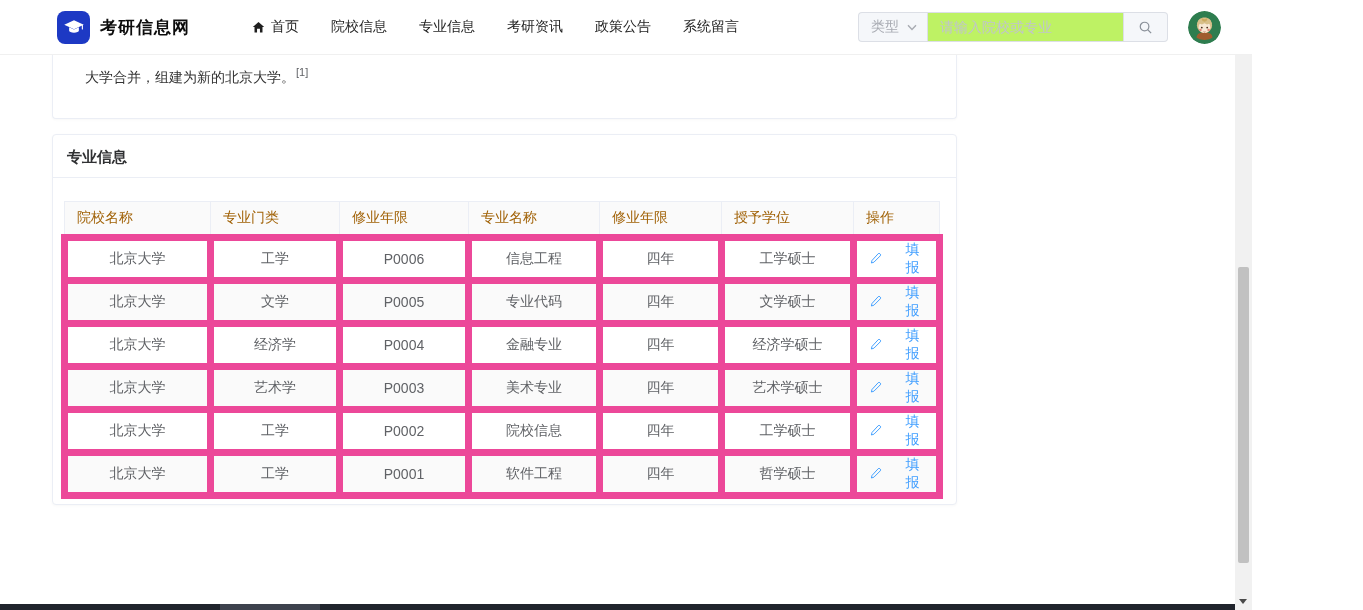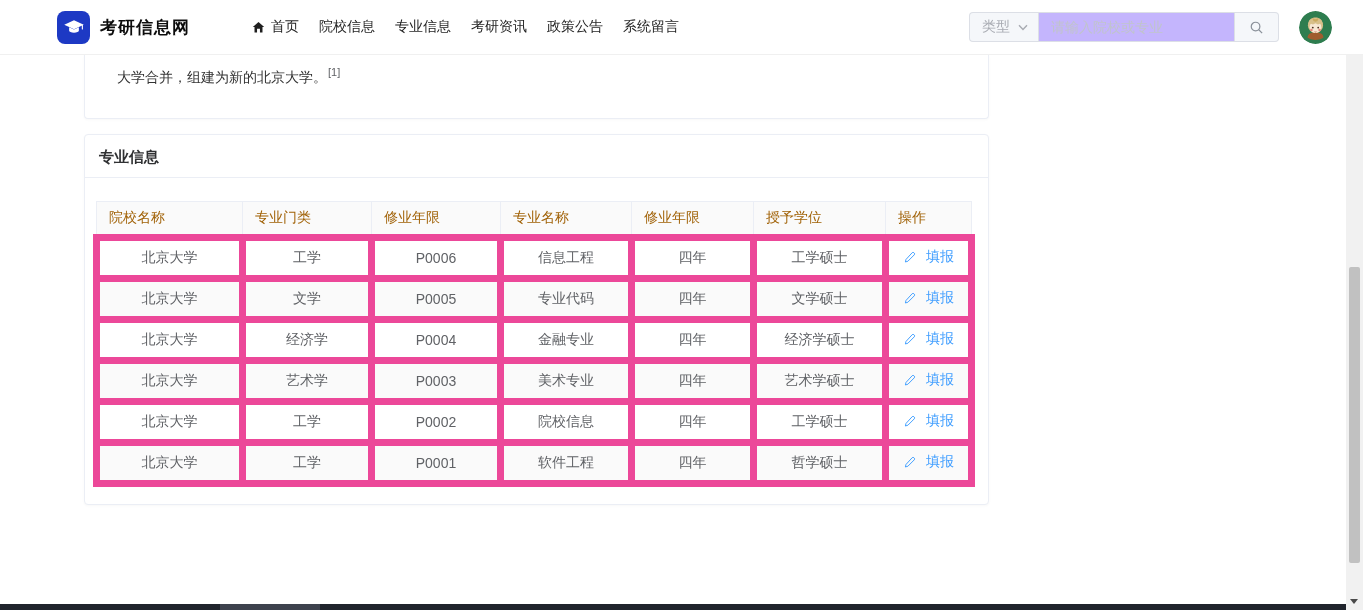--- a/index.html
+++ b/index.html
@@ -1,63 +1,63 @@
 <!DOCTYPE html>
 <html><head>
 <meta charset="utf-8">
 <style>
   * { margin:0; padding:0; box-sizing:border-box; }
   html,body { width:1363px; height:610px; overflow:hidden; }
   body { font-family:"Liberation Sans", sans-serif; background:#fff; }
-  .page { position:relative; width:1363px; height:610px; background:#fff; overflow:hidden; }
+  .page { position:relative; width:1252px; height:610px; background:#fff; overflow:hidden; }
 
   
   .header { display:flex; align-items:center; height:55px; padding:0 31px 0 57px;
             border-bottom:1px solid #f0f0f0; background:#fff; position:relative; z-index:5; }
   .brand { display:flex; align-items:center; gap:10px; }
   .brand-logo { width:33px; height:33px; border-radius:8px; background:#1d39c4;
                 display:flex; align-items:center; justify-content:center; }
   .brand-name { font-size:17px; font-weight:bold; color:#0c0c0c; letter-spacing:1px; }
-  .nav { display:flex; align-items:flex-start; gap:20px; margin-left:62px; }
+  .nav { display:flex; align-items:flex-start; gap:32px; margin-left:62px; }
   .nav-item { display:flex; align-items:center; gap:6px; font-size:14px; color:#1f1f1f;
               text-decoration:none; cursor:pointer; white-space:nowrap; }
 
   .search-group { margin-left:auto; display:flex; align-items:flex-start; }
   .type-box { height:30px; display:flex; align-items:center; gap:8px; padding:0 10px 0 12px;
               background:#f5f7fa; border:1px solid #dcdfe6; border-right:none;
               border-radius:4px 0 0 4px; color:#a8abb2; font-size:14px; cursor:pointer; }
   .search-input { height:30px; width:197px; border:1px solid #dcdfe6; padding:0 12px;
-                  font-size:14px; color:#606266; outline:none; background:#c4b5fd;
+                  font-size:14px; color:#606266; outline:none; background:#bef264;
                   font-family:"Liberation Sans", sans-serif; }
   .search-input::placeholder { color:#c0c4cc; }
   .search-btn { height:30px; width:44px; background:#f5f7fa; border:1px solid #dcdfe6;
                 border-left:none; border-radius:0 4px 4px 0; cursor:pointer;
                 display:flex; align-items:center; justify-content:center; }
   .avatar { margin-left:20px; width:33px; height:33px; border-radius:50%; overflow:hidden;
             cursor:pointer; flex:0 0 auto; }
 
   
-  .content { position:absolute; top:55px; left:84px; width:905px; }
+  .content { position:absolute; top:55px; left:52px; width:905px; }
   .card { width:905px; background:#fff; border:1px solid #ebeef5; border-radius:4px;
           box-shadow:0 1px 3px rgba(0,0,0,0.03); }
   .intro-card { border-top:none; border-radius:0 0 4px 4px; padding:2px 33px 26px 32px; }
   .intro-line { font-size:14px; color:#333; line-height:30px; }
   .intro-para { font-size:14px; color:#333; line-height:30px; text-align:justify; text-indent:14px; }
   .ref-sup { font-size:11px; color:#606266; vertical-align:super; margin-left:1px; }
 
   .major-card { margin-top:15px; height:371px; }
   .card-title { height:43px; line-height:43px; padding:0 14px; font-size:15px;
                 font-weight:bold; color:#303133; border-bottom:1px solid #ebeef5; }
   .table-wrap { padding:23px 22px 22px 8px; }
   table { border-collapse:collapse; width:875px; font-size:14px; table-layout:fixed; }
   th { background:#fafafa; color:#a16207; font-weight:normal; height:36px; text-align:left;
        padding:0 12px; border:1px solid #ebeef5; }
   td { color:#606266; height:41px; padding:0 12px; border:7px solid #ec4899; background:#fff;text-align:center; }
   tr.striped td { background:#fafafa; }
-  .action-link { color:#409eff; display:inline-flex; align-items:center; gap:10px;
+  .action-link { color:#409eff; display:inline-flex; align-items:center; gap:19px;
                  text-decoration:none; cursor:pointer; font-size:14px; }
 
   
   .footer-bar { position:absolute; left:0; bottom:0; width:1346px; height:6px; background:#20242c; }
   .footer-bar-segment { position:absolute; left:220px; top:0; width:100px; height:6px; background:#3d424d; }
   .scrollbar { position:absolute; right:0; top:55px; width:17px; height:555px; background:#f1f1f1; }
   .scroll-thumb { position:absolute; left:3px; top:212px; width:11px; height:296px;
                   background:#c1c1c1; border-radius:2px; }
   .scroll-arrow-down { position:absolute; left:4px; bottom:6px; width:0; height:0;
                        border-left:4.5px solid transparent; border-right:4.5px solid transparent;

